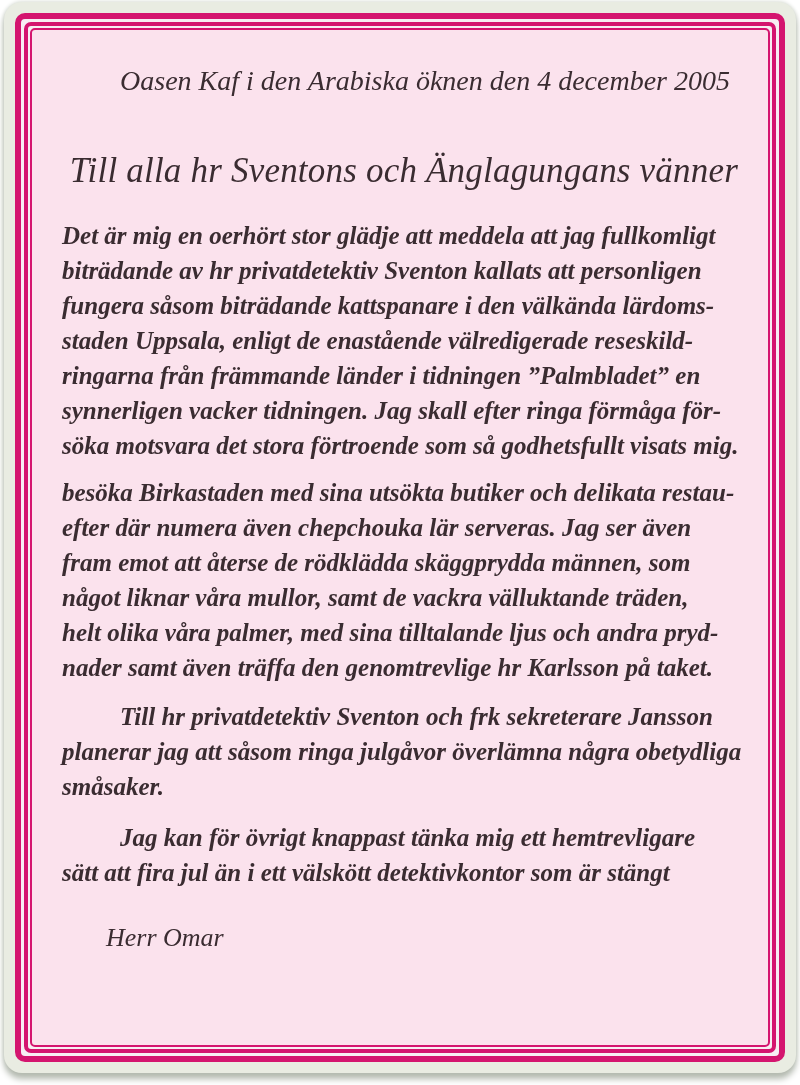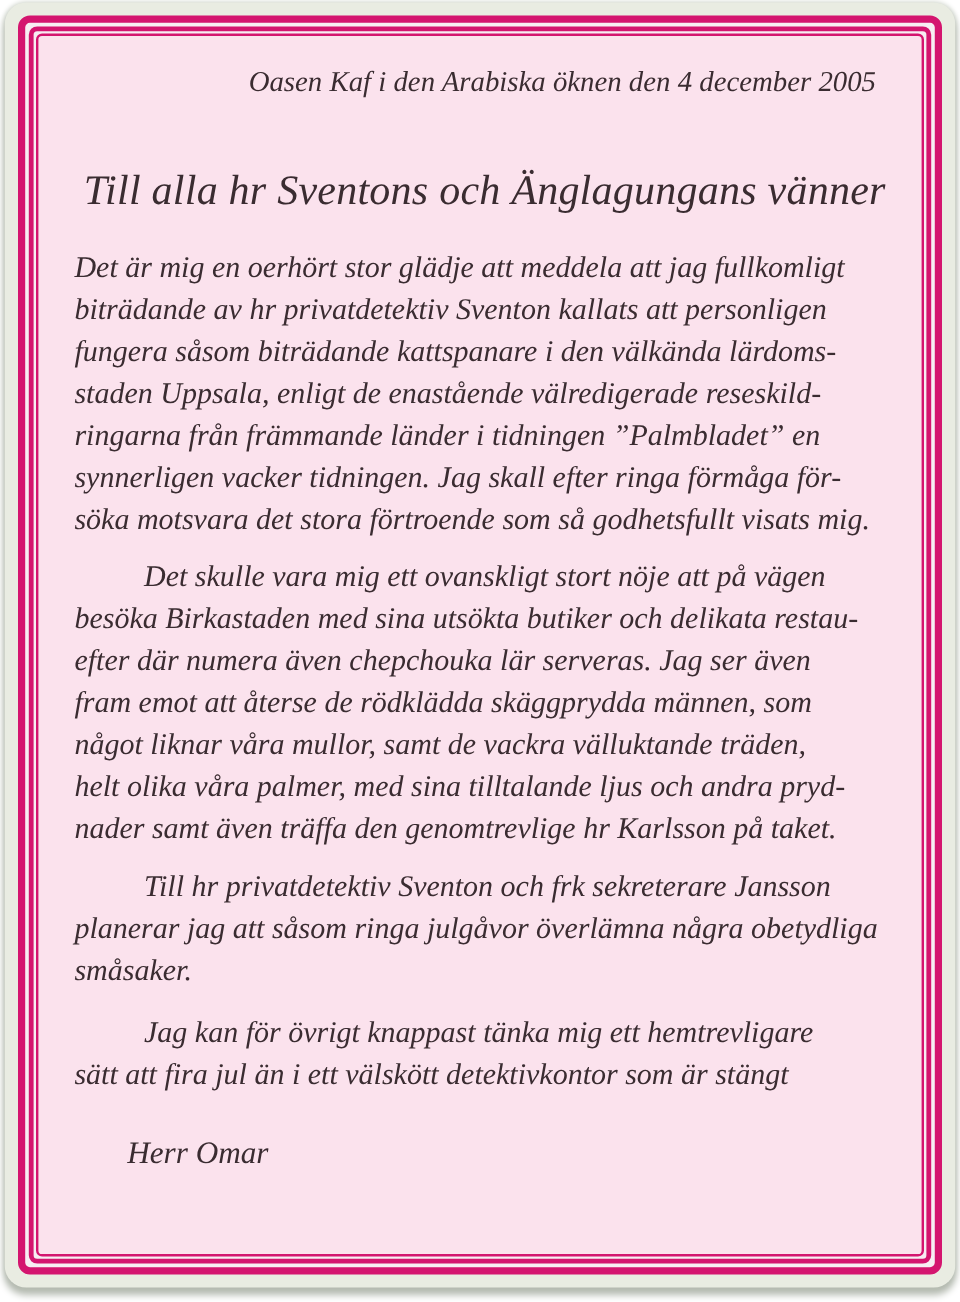--- a/index.html
+++ b/index.html
@@ -39,37 +39,37 @@
     background: #fbe2ed;
     overflow: hidden;
   }
   .content {
     height: 100%; box-sizing: border-box;
     padding: 0 30px;
     color: #3a2c31;
     font-style: italic;
   }
   .date {
-    margin-top: 22px;
-    font-size: 24px;
+    margin-top: 34px;
+    font-size: 28px;
     line-height: 34px;
     text-align: right;
     padding-right: 8px;
     white-space: nowrap;
     font-family: Liberation Serif, serif;
   }
   .salutation {
     margin-top: 46px;
     font-size: 35px;
     line-height: 54px;
     white-space: nowrap;
     letter-spacing: 0.2px;
     text-align: right;
   }
-  .para { font-size: 25px; line-height: 35px; }
+  .para { font-size: 25px; line-height: 35px; font-weight: bold; }
   .p1 { margin-top: 20px; }
   .p2 { margin-top: 12px; }
   .p3 { margin-top: 14px; }
   .p4 { margin-top: 16px; }
   .ln { white-space: nowrap; }
   .ind { text-indent: 58px; }
   .signature {
     margin-top: 30px;
     padding-left: 44px;
     font-size: 26px;
@@ -94,21 +94,20 @@
             <div class="ln">Det är mig en oerhört stor glädje att meddela att jag fullkomligt</div>
             <div class="ln">biträdande av hr privatdetektiv Sventon kallats att personligen</div>
             <div class="ln">fungera såsom biträdande kattspanare i den välkända lärdoms-</div>
             <div class="ln">staden Uppsala, enligt de enastående välredigerade reseskild-</div>
             <div class="ln">ringarna från främmande länder i tidningen ”Palmbladet” en</div>
             <div class="ln">synnerligen vacker tidningen. Jag skall efter ringa förmåga för-</div>
             <div class="ln">söka motsvara det stora förtroende som så godhetsfullt visats mig.</div>
           </div>
 
           <div class="para p2">
-            <div class="ln ind">Det skulle vara mig ett ovanskligt stort nöje att på vägen</div>
             <div class="ln">besöka Birkastaden med sina utsökta butiker och delikata restau-</div>
             <div class="ln">efter där numera även chepchouka lär serveras. Jag ser även</div>
             <div class="ln">fram emot att återse de rödklädda skäggprydda männen, som</div>
             <div class="ln">något liknar våra mullor, samt de vackra välluktande träden,</div>
             <div class="ln">helt olika våra palmer, med sina tilltalande ljus och andra pryd-</div>
             <div class="ln">nader samt även träffa den genomtrevlige hr Karlsson på taket.</div>
           </div>
 
           <div class="para p3">
             <div class="ln ind">Till hr privatdetektiv Sventon och frk sekreterare Jansson</div>

